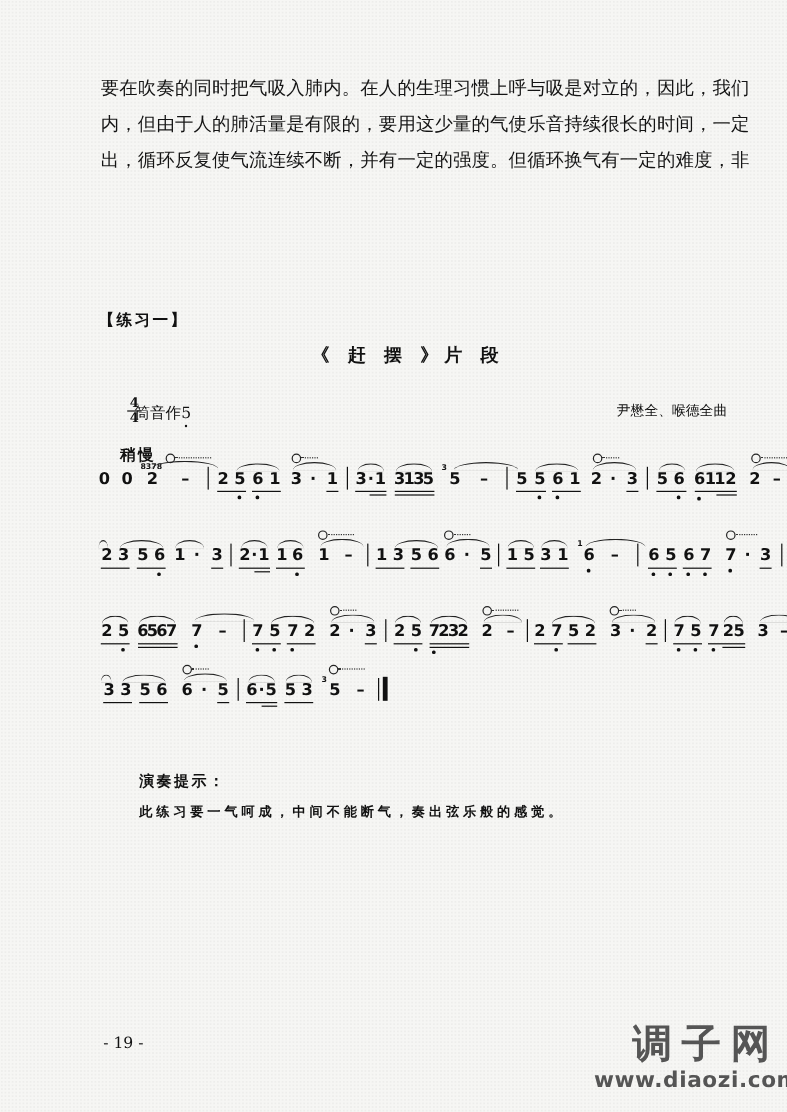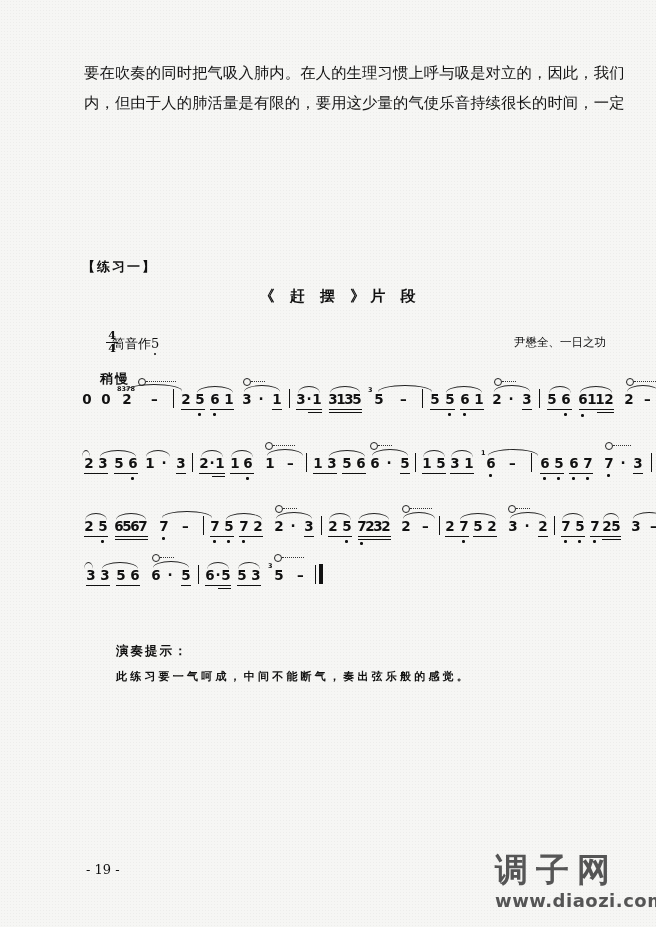--- a/index.html
+++ b/index.html
@@ -57,47 +57,48 @@
   .vib { position: absolute; height: 8px; }
   .vib .ring { position: absolute; left: 0; top: 0; width: 6px; height: 6px; border: 1.1px solid #222; border-radius: 50%; }
   .vib .wave { position: absolute; left: 8px; top: 3px; height: 2px; border-top: 1.5px dotted #333; }
   .grace { position: absolute; font-size: 6.5px; line-height: 6px; font-weight: bold; }
   .final-bar { position: absolute; width: 4px; height: 20px; background: #111; }
 
   .tips-label { position: absolute; left: 116px; top: 643px; font-size: 12.5px; font-weight: bold; letter-spacing: 2px; }
   .tips-text { position: absolute; left: 116px; top: 669px; font-size: 11px; font-weight: bold; letter-spacing: 3.2px; }
 
   .page-number { position: absolute; left: 86px; top: 862px; font-size: 13px; }
-  .watermark { position: absolute; left: 495px; top: 850px; width: 155px; text-align: left;
+  .watermark { position: absolute; left: 495px; top: 850px; width: 155px; text-align: right;
     font-family: "DejaVu Sans", sans-serif; color: #555; }
   .watermark .wm-cn { font-size: 33px; font-weight: bold; letter-spacing: 8px; line-height: 40px; color: #555; }
   .watermark .wm-url { font-size: 18px; font-weight: bold; line-height: 22px; color: #555; letter-spacing: 0.5px; }
 </style>
 </head>
 <body>
 
 <div class="page-noise"></div>
 
 <div class="para">
   <div class="para-line">要在吹奏的同时把气吸入肺内。在人的生理习惯上呼与吸是对立的，因此，我们</div>
   <div class="para-line">内，但由于人的肺活量是有限的，要用这少量的气使乐音持续很长的时间，一定</div>
+  <div class="para-line">出，循环反复使气流连续不断，并有一定的强度。但循环换气有一定的难度，非</div>
 </div>
 
 <div class="exercise-label">【练习一】</div>
 <div class="piece-title">《 赶 摆 》片 段</div>
 
 <div class="time-sig">
   <span>4</span>
   <span class="bar"></span>
   <span>4</span>
 </div>
 <div class="tuning">
   <span>筒音作</span><span class="five">5</span>
 </div>
-<div class="credits">尹懋全、一日之功</div>
+<div class="credits">尹懋全、喉德全曲</div>
 <div class="tempo">稍慢</div>
 
 <div class="staff" style="top:392px;">
   <span class="n" style="left:0px">0</span>
   <span class="n" style="left:19px">0</span>
   <span class="grace" style="left:35px;top:-6px">8378</span>
   <span class="n" style="left:40px">2</span>
   <span class="vib" style="left:56px;top:-14px">
       <span class="ring"></span>
       <span class="wave" style="width:30px"></span>

